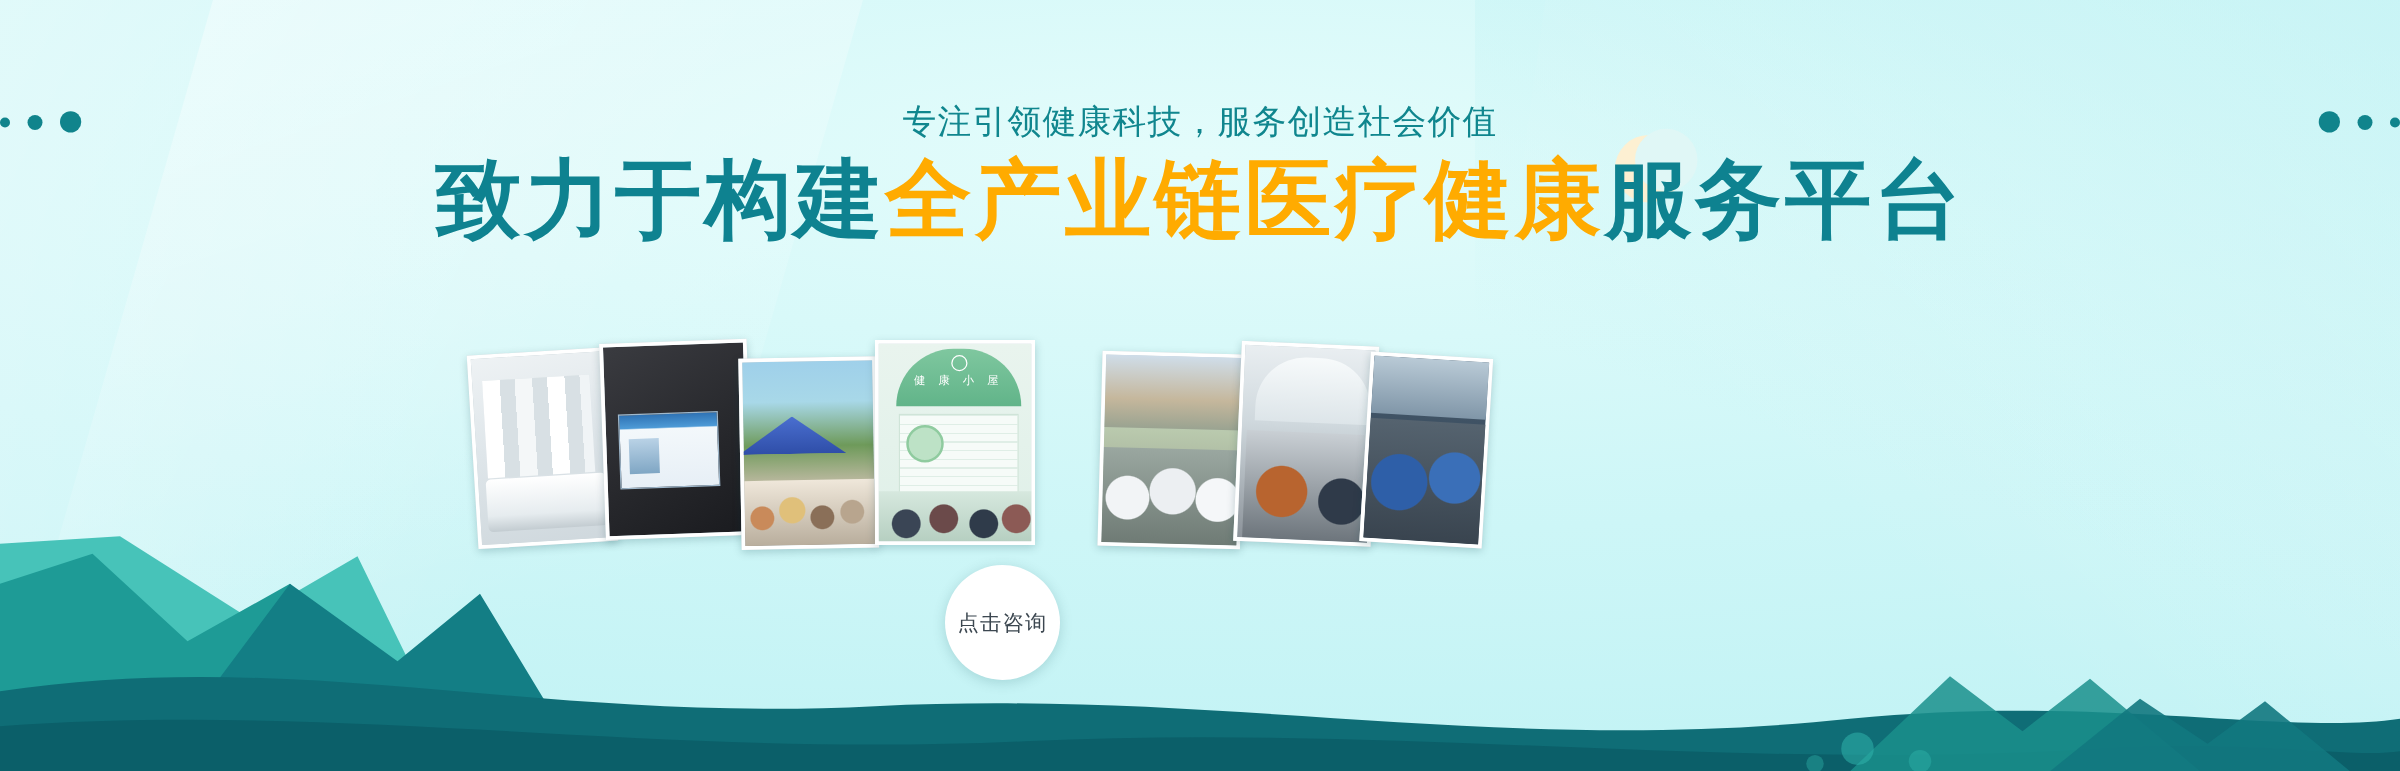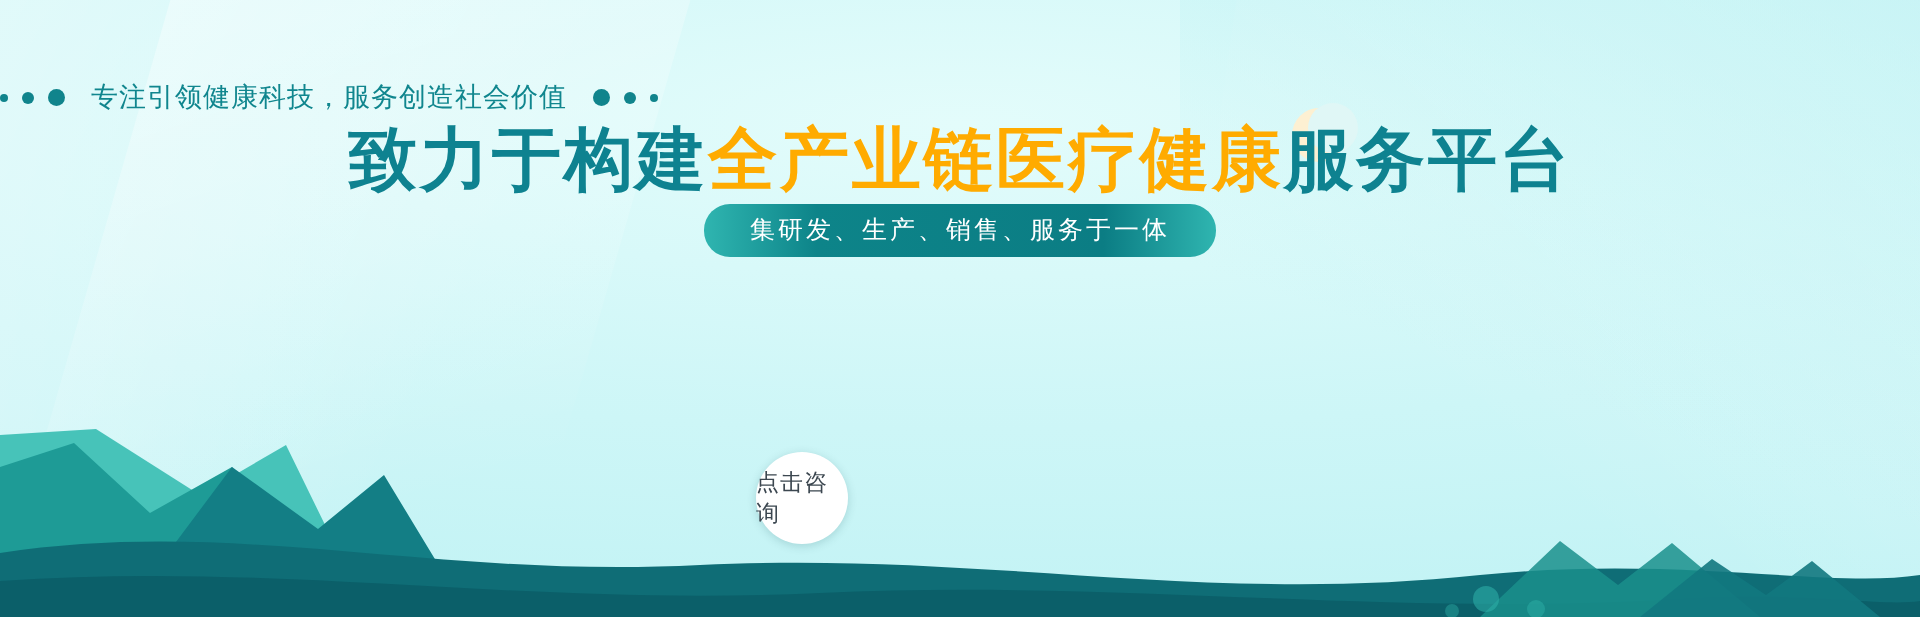--- a/index.html
+++ b/index.html
@@ -55,21 +55,21 @@
   .terrain { position:absolute; left:0; bottom:0; width:1920px; height:300px; }
 
   
   .content {
     position:absolute; left:0; top:0; width:1920px; height:617px;
     text-align:center;
   }
 
   .subtitle-row {
     position:absolute; left:0; top:84px; width:1920px;
-    display:flex; align-items:center; justify-content:flex-start; gap:0;
+    display:flex; align-items:center; justify-content:space-between; gap:0;
   }
   .dots { display:flex; align-items:center; gap:14px; }
   .dots.left  { margin-right:26px; }
   .dots.right { margin-left:26px; flex-direction:row-reverse; }
   .dot { border-radius:50%; background:#10848c; display:block; }
   .d1 { width:8px;  height:8px; }
   .d2 { width:12px; height:12px; }
   .d3 { width:17px; height:17px; }
 
   .subtitle {
@@ -241,21 +241,21 @@
 
   
   .cta {
     position:absolute; left:756px; top:452px;
     width:92px; height:92px; border-radius:50%;
     background:#ffffff;
     display:flex; align-items:center; justify-content:center;
     box-shadow:0 2px 10px rgba(0,70,80,.18);
     cursor:pointer;
   }
-  .cta span { color:#3c4750; font-size:23px; letter-spacing:1px; }
+  .cta span { color:#3c4750; font-size:17px; letter-spacing:1px; }
 </style>
 </head>
 <body>
 
 <div class="banner">
 
   <div class="sweep sweep-a"></div>
   <div class="sweep sweep-b"></div>
   <div class="sweep sweep-c"></div>
   <div class="sweep sweep-d"></div>
@@ -288,24 +288,59 @@
         <i class="dot d1"></i>
         <i class="dot d2"></i>
         <i class="dot d3"></i>
       </div>
     </div>
 
     <div class="headline">
       <span class="h-teal">致力于构建</span><span class="h-orange">全产业链医疗健康</span><span class="h-teal">服务平台</span>
     </div>
 
-    <div class="badge-wrap">
-      <span class="badge">集研发、生产、销售、服务于一体</span>
-    </div>
 
   </div>
 
+  <div class="photos">
+
+    <div class="ph p1">
+      <div class="inner"></div>
+    </div>
+
+    <div class="ph p2">
+      <div class="inner"></div>
+    </div>
+
+    <div class="ph p3">
+      <div class="inner"></div>
+    </div>
+
+    <div class="ph p4">
+      <div class="inner">
+        <div class="arch">
+          <div class="ring"></div>
+          <div class="lbl">健 康 小 屋</div>
+        </div>
+        <div class="board"></div>
+        <div class="people"></div>
+      </div>
+    </div>
+
+    <div class="ph p5">
+      <div class="inner"></div>
+    </div>
+
+    <div class="ph p6">
+      <div class="inner"></div>
+    </div>
+
+    <div class="ph p7">
+      <div class="inner"></div>
+    </div>
+
+  </div>
 
   <div class="cta">
     <span>点击咨询</span>
   </div>
 
 </div>
 
 </body></html>

